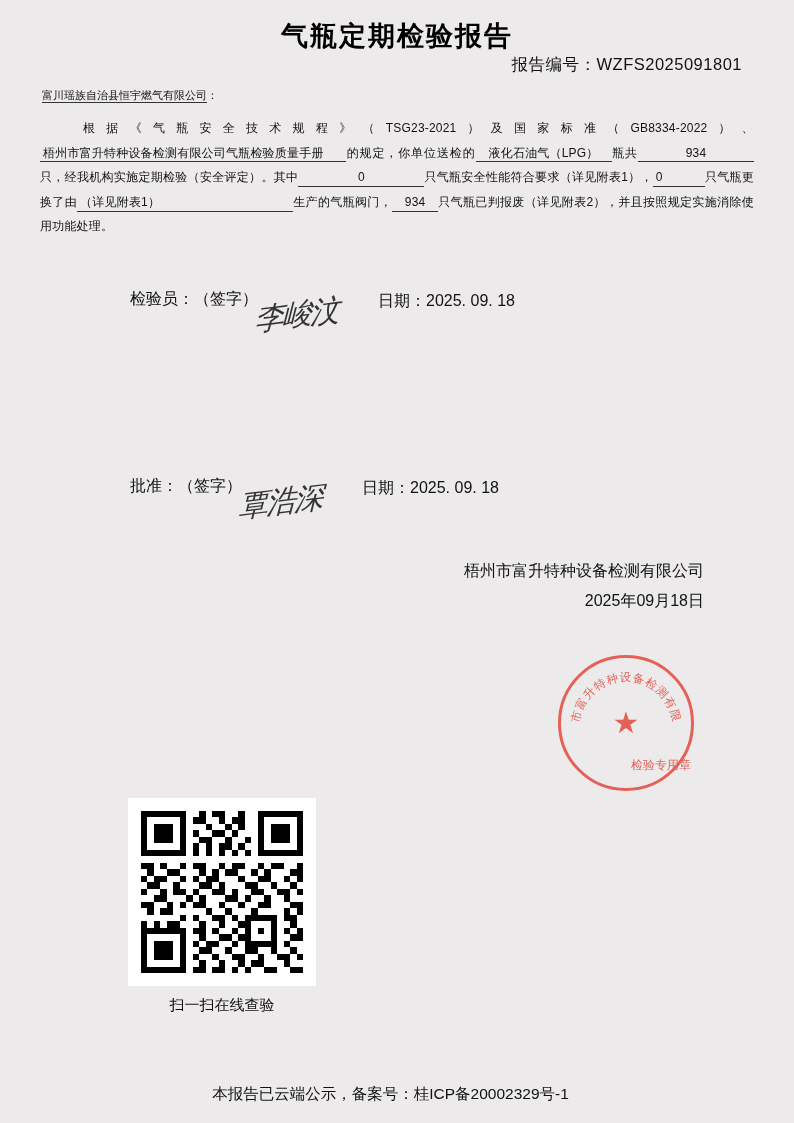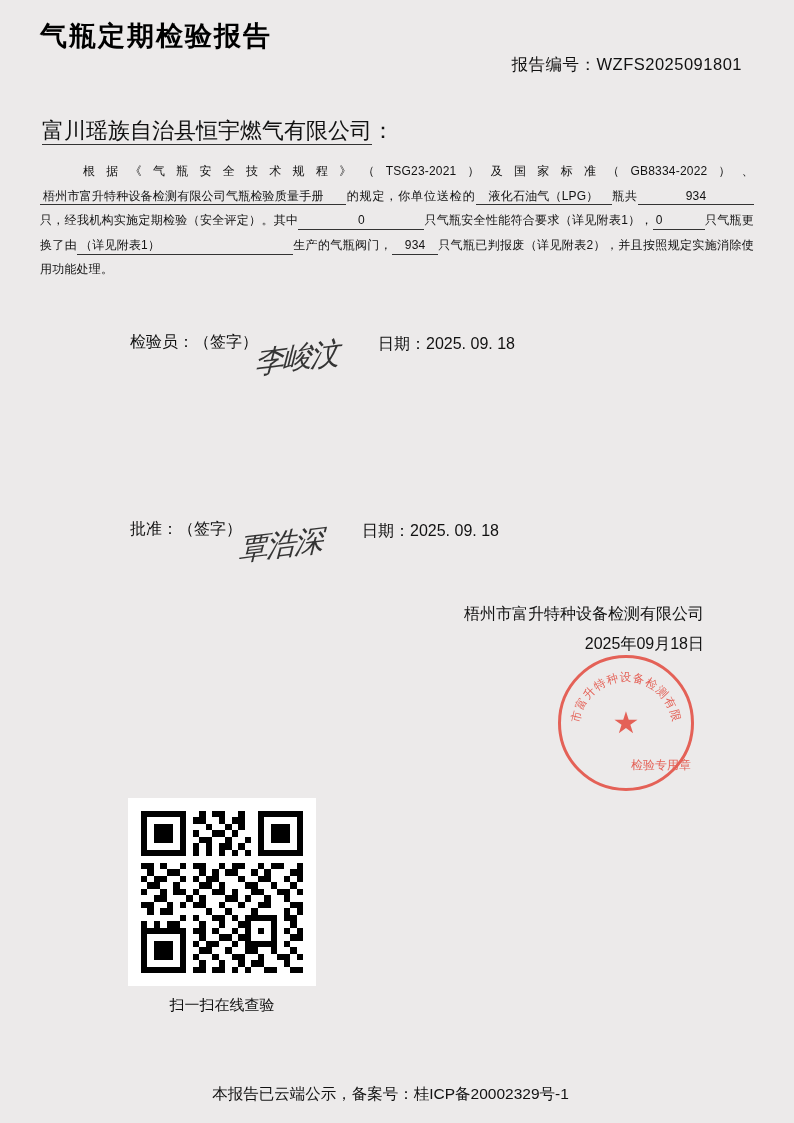--- a/index.html
+++ b/index.html
@@ -16,36 +16,36 @@
     overflow: hidden;
   }
   .page {
     position: relative;
     width: 794px;
     height: 1123px;
     box-sizing: border-box;
     padding: 0 40px;
   }
   .title {
-    text-align: left;
+    text-align: center;
     font-size: 27px;
     font-weight: bold;
     letter-spacing: 2px;
     padding-top: 18px;
     color: #000;
   }
   .report-no {
     text-align: right;
     font-size: 16.5px;
     padding-right: 12px;
     letter-spacing: 0.5px;
   }
   .addressee {
-    margin-top: 40px;
-    font-size: 22px;
+    margin-top: 12px;
+    font-size: 11px;
     padding-left: 2px;
   }
   .addressee .u {
     border-bottom: 1px solid #333;
     padding-bottom: 1px;
   }
   .body-text {
     margin-top: 13px;
     font-size: 12px;
     line-height: 2.05;

